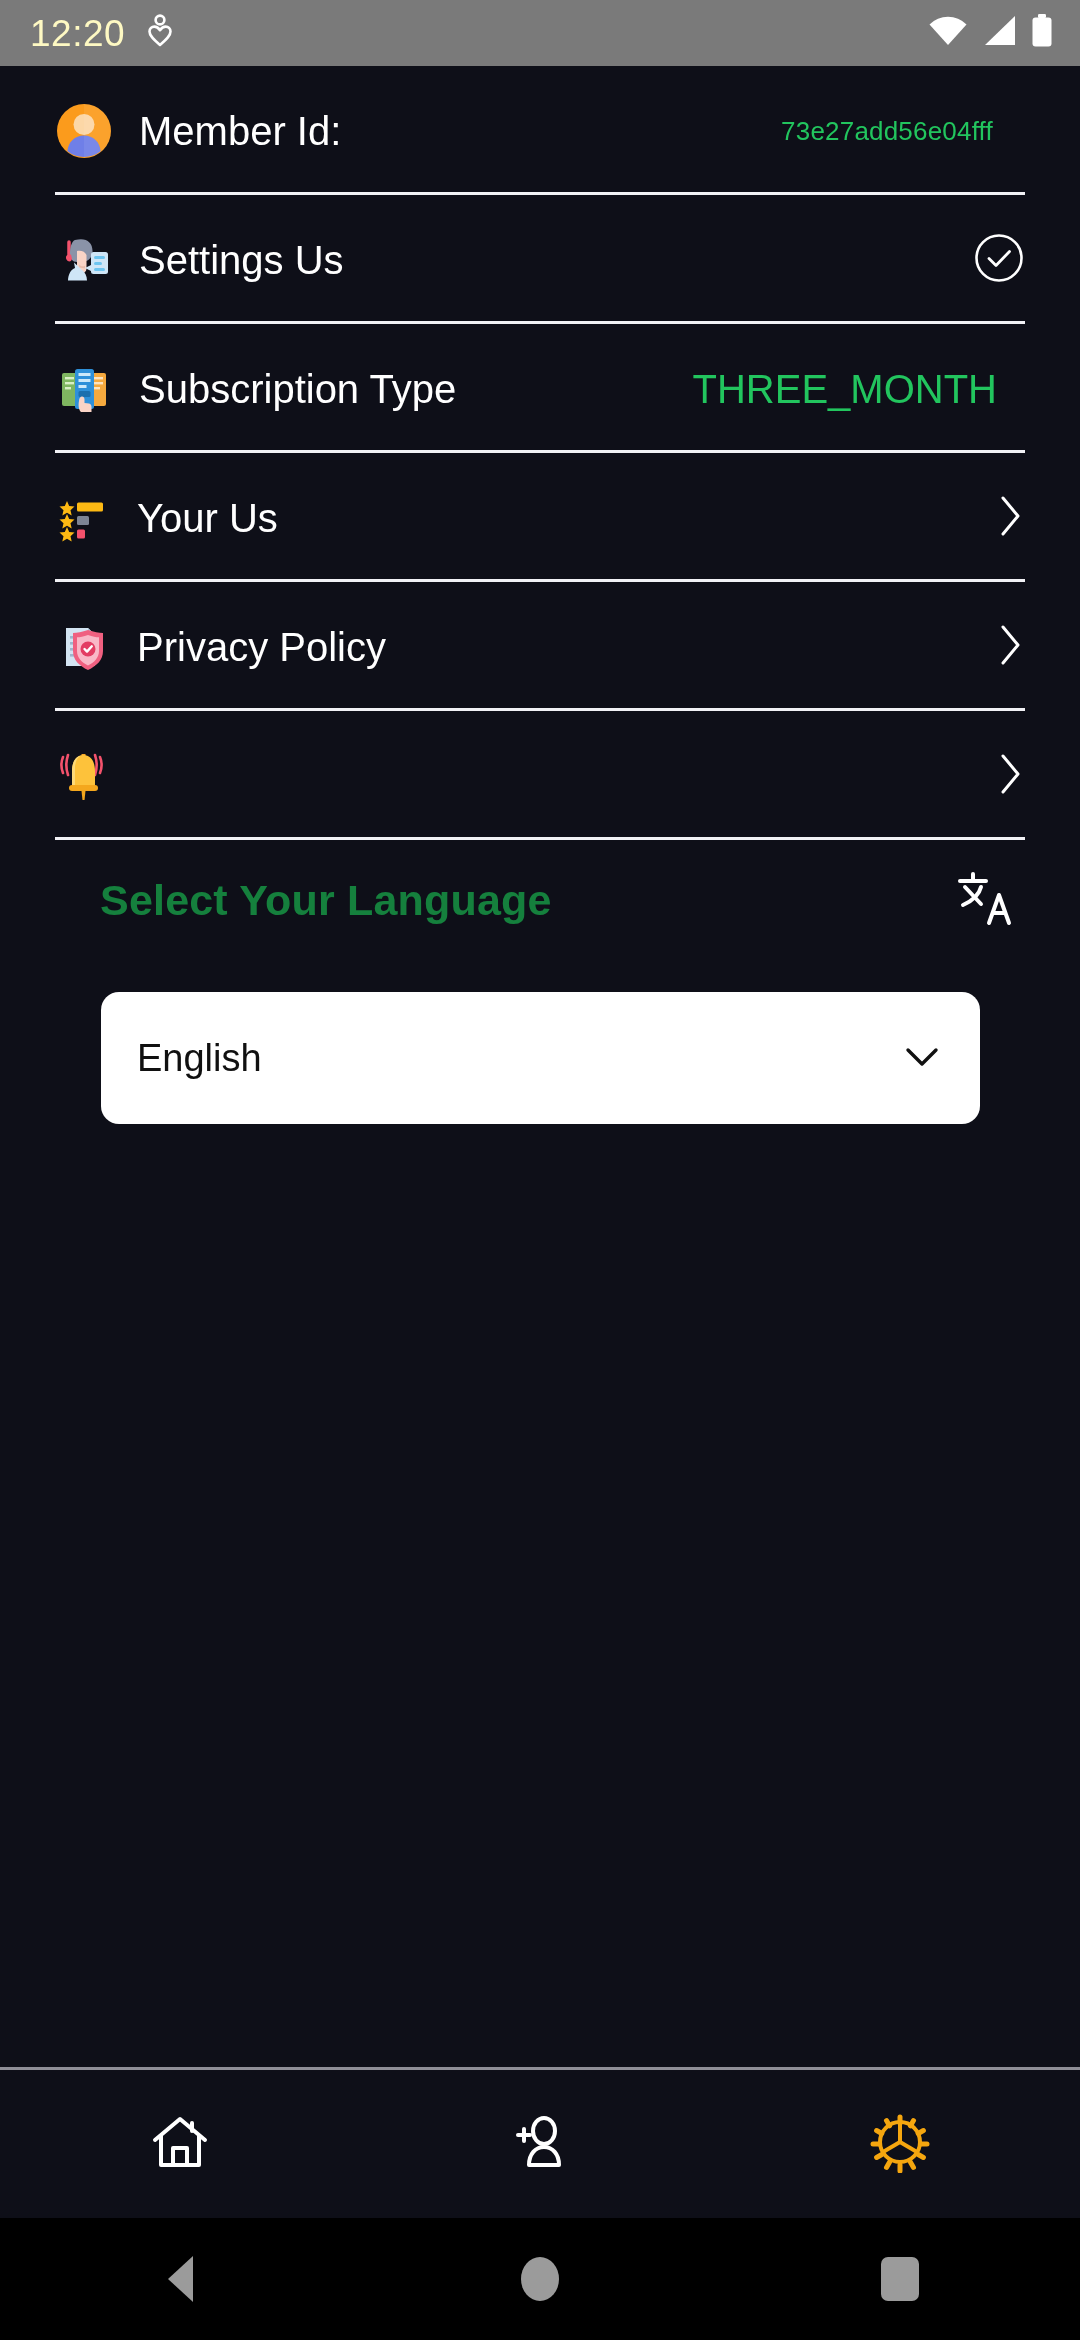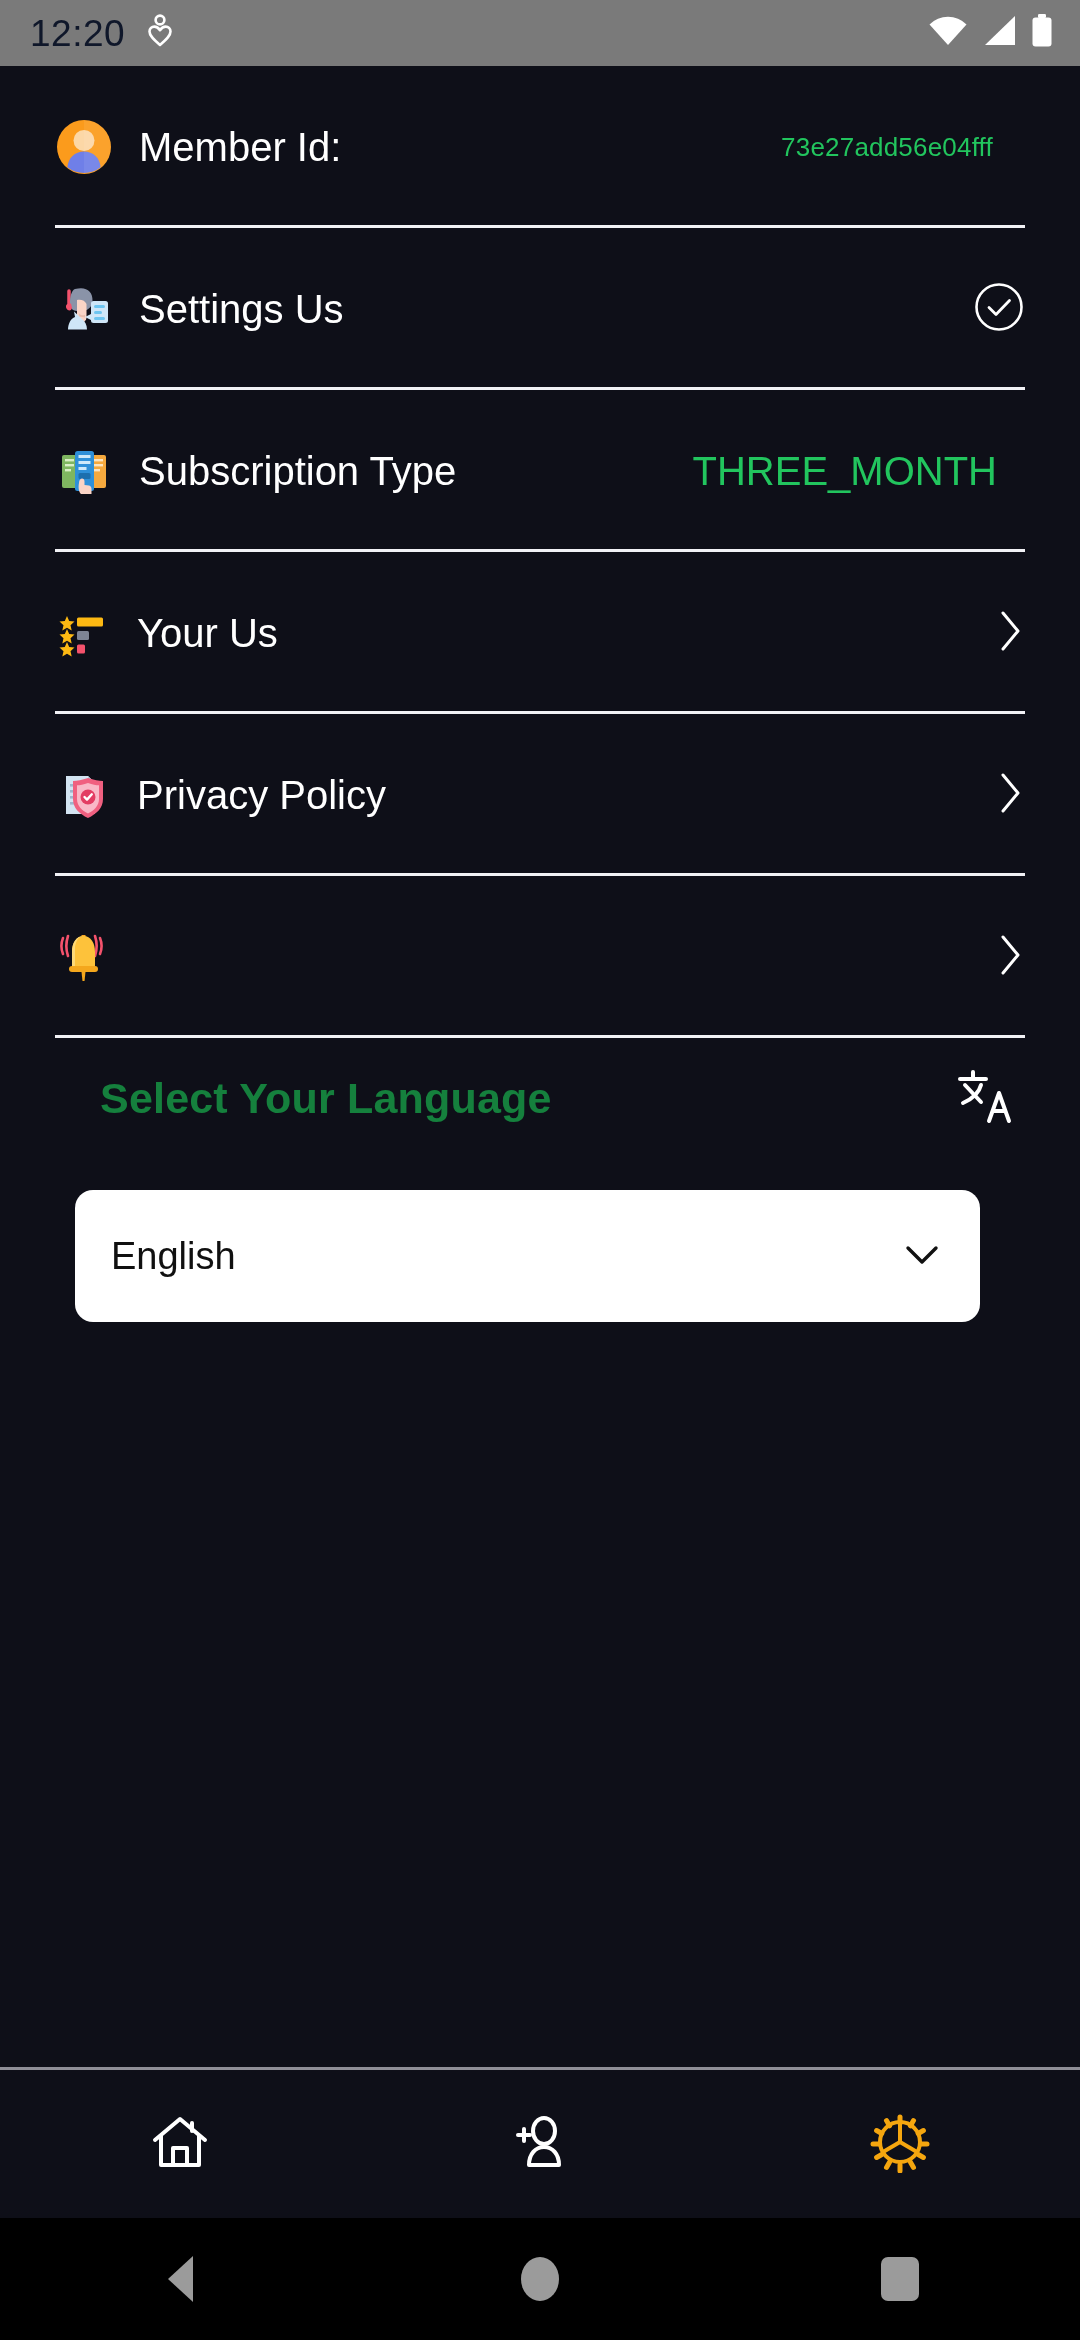--- a/index.html
+++ b/index.html
@@ -27,21 +27,21 @@
   .statusbar {
     height: 66px;
     background: #7a7a7a;
     display: flex;
     align-items: center;
     padding: 0 26px 0 30px;
     flex: 0 0 auto;
     box-sizing: border-box;
   }
   .status-clock {
-    color: #0f172a;
+    color: #fef9c3;
     font-size: 37px;
     letter-spacing: 0.5px;
     line-height: 1;
   }
   .status-left-icons {
     display: flex;
     align-items: center;
     margin-left: 22px;
     gap: 14px;
   }
@@ -54,21 +54,21 @@
 
   
   .content {
     flex: 1 1 auto;
     position: relative;
     overflow: hidden;
   }
 
   .row {
     position: relative;
-    height: 162px;
+    height: 129px;
     display: flex;
     align-items: center;
     padding: 0 55px;
     box-sizing: border-box;
   }
   .row-icon {
     width: 58px;
     height: 58px;
     flex: 0 0 58px;
     display: flex;
@@ -126,21 +126,21 @@
   }
   .lang-title {
     color: #15803d;
     font-size: 43px;
     font-weight: bold;
     line-height: 1;
     letter-spacing: 0.2px;
   }
   .lang-head-spacer { flex: 1 1 auto; }
   .dropdown {
-    margin: 32px 45px 0 20px;
+    margin: 32px 45px 0 46px;
     height: 132px;
     background: #ffffff;
     border-radius: 18px;
     display: flex;
     align-items: center;
     padding: 0 36px 0 36px;
     box-sizing: border-box;
   }
   .dropdown-value {
     color: #101010;

